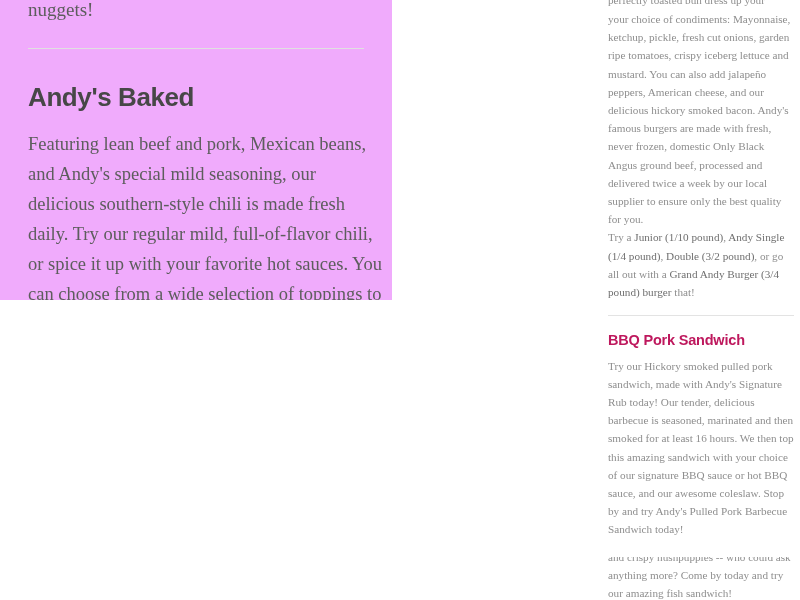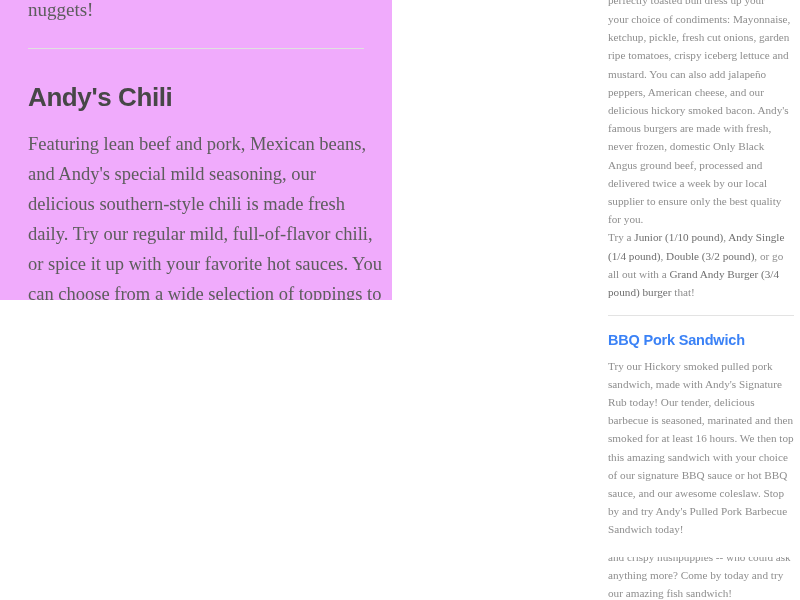--- a/index.html
+++ b/index.html
@@ -18,21 +18,21 @@
 
   .entry{margin:0 0 0 0;}
   .rule{
     height:1px;background:#e3e3e3;border:0;margin:14px 0 16px 0;width:100%;
   }
   h2.menu-title{
     font-family:"Liberation Sans", sans-serif;
     font-weight:bold;
     font-size:14.5px;
     line-height:1.2;
-    color:#3b82f6;
+    color:#be185d;
     margin:0 0 7px 0;
     letter-spacing:-0.2px;
   }
   p.menu-body{
     font-family:"Liberation Serif", serif;
     font-size:11.2px;
     line-height:18.2px;
     color:#8e8e8e;
     margin:0;
     text-align:left;
@@ -174,19 +174,19 @@
       <h2 class="menu-title">Andy's Baked Potato</h2>
       <p class="menu-body">Try Andy's Baked Potato today and build your perfectly loaded baked potato with a huge selection of fresh and delicious toppings, prepared just for you every day! Come on by and check out our stunning selection of available toppings for our fresh baked potatoes. Or go all-out with our pork and potato, featuring our famous Hickory smoked pulled-pork barbecue! At Andy's we are eager to serve you -- stop by today for an awesome perfect baked potato! A freshly baked potato that can be stuffed with a number of toppings (including whipped margarine, real sour cream, chives, broccoli, onion crunches, bacon bits, heated cheese sauce and black pepper).</p>
     </div>
 
   </div>
 
   <div class="zoom-overlay">
     <div class="zoom-inner">
       <p class="zoom-frag">nuggets!</p>
       <hr class="zoom-rule">
-      <h1 class="zoom-title">Andy's Chili</h1>
+      <h1 class="zoom-title">Andy's Baked</h1>
       <p class="zoom-body">Featuring lean beef and pork, Mexican beans, and Andy's special mild seasoning, our delicious southern-style chili is made fresh daily. Try our regular mild, full-of-flavor chili, or spice it up with your favorite hot sauces. You can choose from a wide selection of toppings to properly finish out your chili masterpiece. Andy's warm, rich, flavorful chili is available in a variety of sizes to satisfy your hunger. Try Andy's Chili today!</p>
     </div>
   </div>
   <div class="zoom-tail"></div>
 
 </div>
 
 </body></html>

